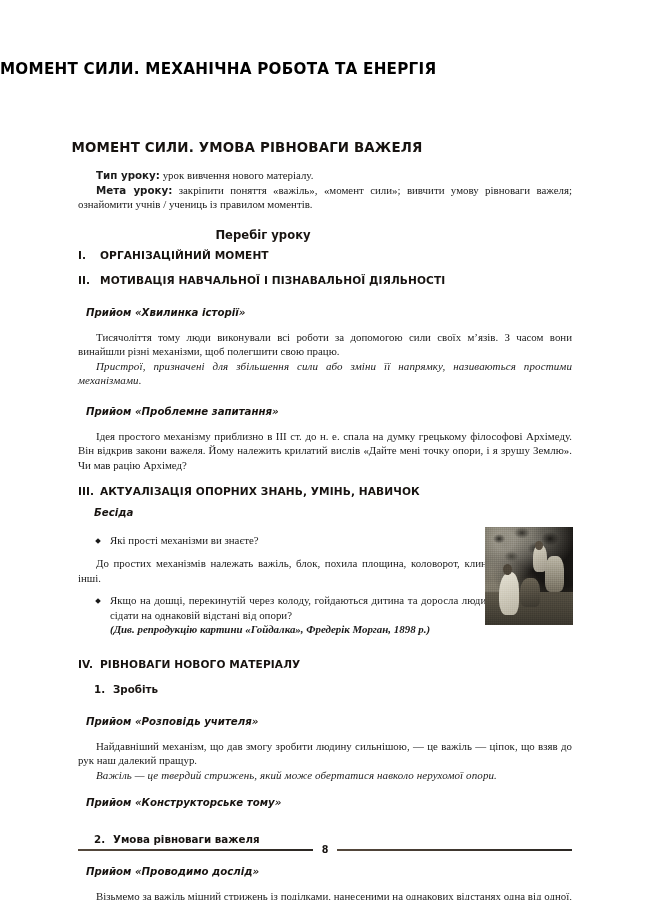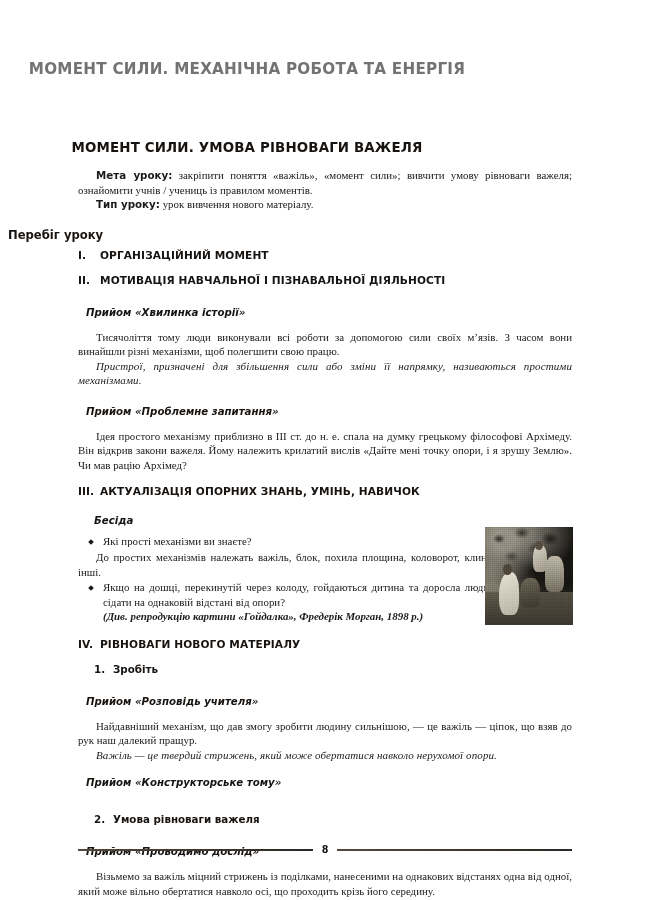--- a/index.html
+++ b/index.html
@@ -23,22 +23,22 @@
     width: 494px;
     height: 900px;
   }
 
   
   .unit-title {
     font-family: "DejaVu Sans", "Liberation Sans", sans-serif;
     font-weight: bold;
     font-size: 15.2px;
     letter-spacing: 0.25px;
-    text-align: center;
-    color: #737373;
+    text-align: left;
+    color: #000000;
     position: absolute;
     left: 0;
     top: 60px;
     width: 494px;
     line-height: 1.2;
   }
   .lesson-title {
     font-family: "DejaVu Sans", "Liberation Sans", sans-serif;
     font-weight: bold;
     font-size: 13.4px;
@@ -47,23 +47,24 @@
     color: #171310;
     position: absolute;
     left: 0;
     top: 140px;
     width: 494px;
   }
   .flow-title {
     font-family: "DejaVu Sans", "Liberation Sans", sans-serif;
     font-weight: bold;
     font-size: 11.6px;
-    color: #171310;
-    position: absolute;
-    left: 8px;
+    text-align: center;
+    color: #171310;
+    position: absolute;
+    left: 16px;
     top: 228px;
     width: 494px;
   }
 
   
   .flow {
     position: absolute;
     left: 0;
     top: 168px;
     width: 494px;
@@ -128,28 +129,28 @@
     font-weight: bold;
     font-size: 10.2px;
     margin: 8px;
     color: #171310;
   }
   .besida {
     font-family: "DejaVu Sans", "Liberation Sans", sans-serif;
     font-style: italic;
     font-weight: bold;
     font-size: 10.2px;
-    margin: 8px 0 0 16px;
+    margin: 0 0 0 16px;
     color: #171310;
   }
 
   
   ul.bullets {
     list-style: none;
-    margin: 1px;
+    margin: 8px;
     padding: 0;
   }
   ul.bullets li {
     position: relative;
     padding-left: 24px;
     font-size: 10.9px;
     line-height: 14.55px;
     text-align: justify;
     margin: 0;
   }
@@ -302,23 +303,23 @@
     <div class="fig child"></div>
     <div class="fig head-b"></div>
     <div class="fig dress"></div>
     <div class="fig head-a"></div>
     <div class="grain"></div>
   </div>
 
   <div class="content">
     <div class="flow">
 
+      <p class="para"><span class="lbl">Тип уроку:</span><span> урок вивчення нового матеріалу.</span></p>
+
       <p class="para"><span class="lbl">Мета уроку:</span><span> закріпити поняття «важіль», «момент сили»; вивчити умову рівноваги важеля; ознайомити учнів / учениць із правилом моментів.</span></p>
-
-      <p class="para"><span class="lbl">Тип уроку:</span><span> урок вивчення нового матеріалу.</span></p>
 
       <div class="sp8"></div>
       <div style="height:24px"></div>
 
       <h2 class="roman">
           <span class="num">I.</span>
           <span>ОРГАНІЗАЦІЙНИЙ МОМЕНТ</span>
         </h2>
 
       <div class="sp8"></div>

